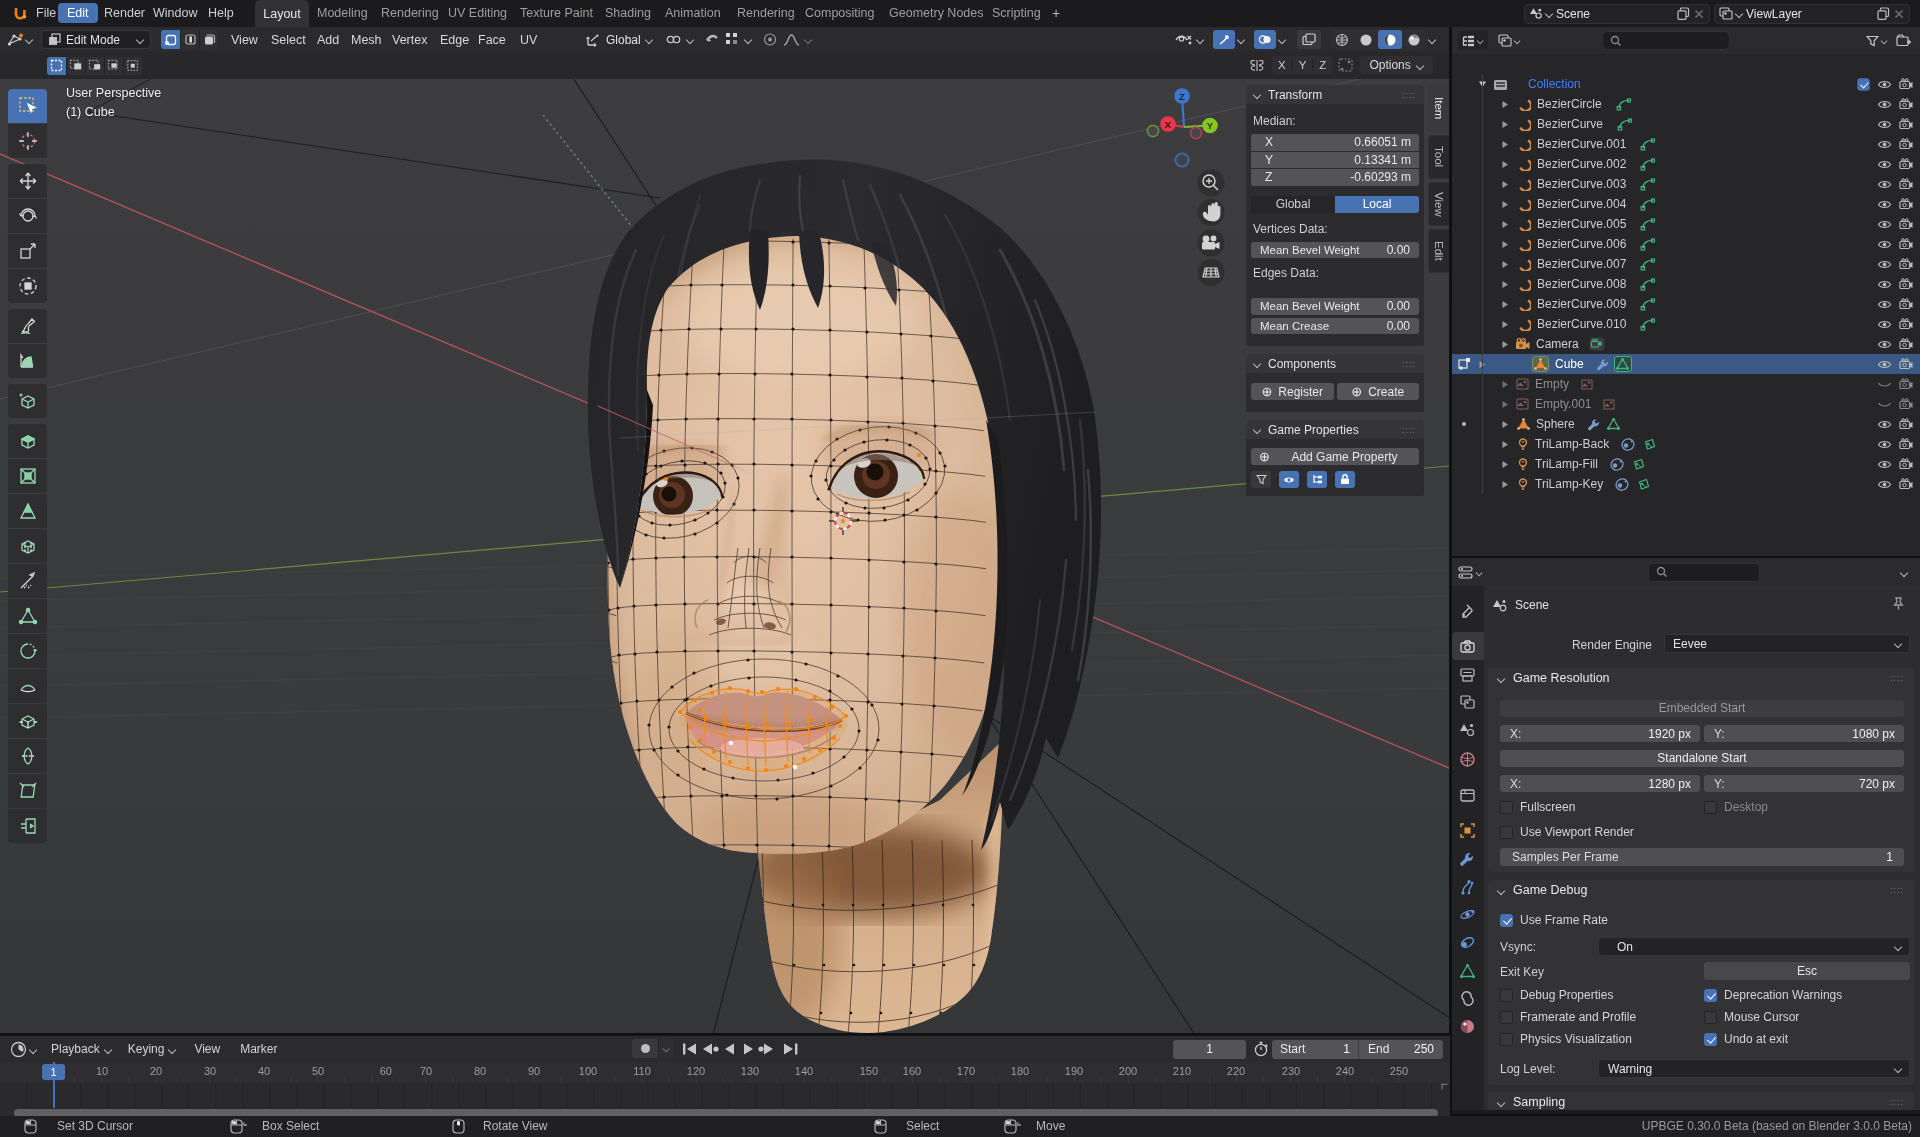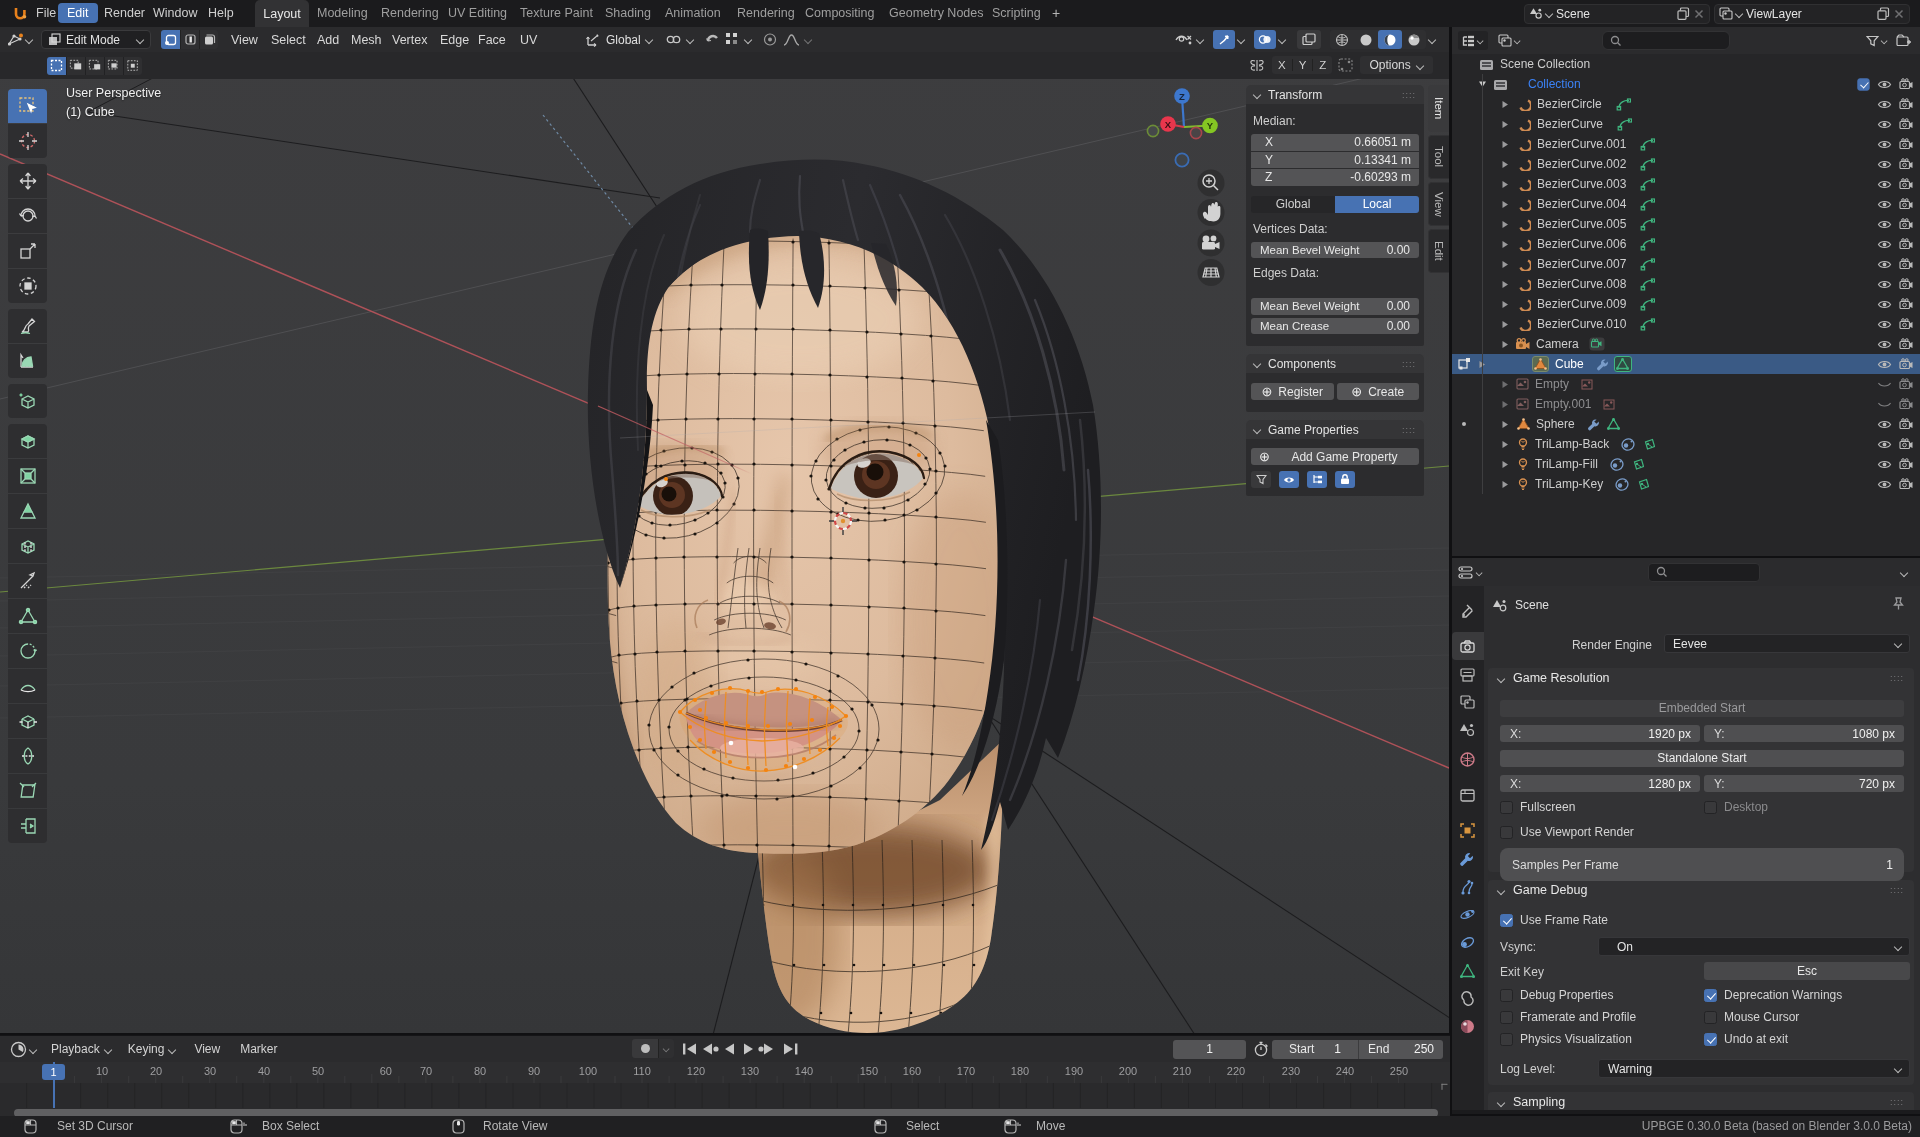--- a/index.html
+++ b/index.html
@@ -1174,21 +1174,21 @@
         <path d="M102 1.5 L111 7 L102 12.5z"></path>
   </svg>
   <div class="row" style="position:absolute;left:1173px;top:3.5px;width:73px;height:19px;background:#545456;border-radius:3px;justify-content:center">
         <span style="font-size:12px;color:#f0f0f0">1</span>
       </div>
   <svg width="16" height="16" viewBox="0 0 16 16" style="position:absolute;left:1253px;top:5px">
         <circle cx="8" cy="9" r="5.6" fill="none" stroke="#c9c9c9" stroke-width="1.3"></circle>
         <path d="M8 9 V5.8 M6.5 1.5 h3 M8 1.5 V3.4 M12.5 3.5 l1.5 1.5 l-1 1" stroke="#c9c9c9" stroke-width="1.3" fill="none"></path>
       </svg>
   <div class="row" style="position:absolute;left:1272px;top:3.5px;height:19px">
-   <div class="row" style="width:86px;height:19px;background:#545456;border-radius:3px 0 0 3px;padding:0 17px;justify-content:space-between">
+   <div class="row" style="width:86px;height:19px;background:#545456;border-radius:3px 0 0 3px;padding:0 8px;justify-content:space-between">
           <span style="font-size:12px;color:#e9e9e9">Start</span>
           <span style="font-size:12px;color:#f2f2f2">1</span>
         </div>
    <div class="row" style="width:85px;height:19px;background:#545456;border-radius:0 3px 3px 0;border-left:1px solid #3c3c3e;padding:0 9px;justify-content:space-between">
           <span style="font-size:12px;color:#e9e9e9">End</span>
           <span style="font-size:12px;color:#f2f2f2">250</span>
         </div>
   </div>
  </div>
  <div class="abs" style="left:0;top:26px;width:1450px;height:21px;background:#2e2e30">
@@ -1400,30 +1400,20 @@
           </svg>
           <span class="chev" style="transform:scale(.8)"></span>
         </div>
    <svg width="16" height="14" viewBox="0 0 16 14">
           <rect x="1" y="3" width="11" height="8.5" rx="1" fill="none" stroke="#c6c6c6" stroke-width="1.2"></rect>
           <path d="M1 3 L3 1 H6 L8 3" fill="none" stroke="#c6c6c6" stroke-width="1.2"></path>
           <path d="M13 6 v4 M11 8 h4" stroke="#c6c6c6" stroke-width="1.3"></path>
         </svg>
   </div>
  </div>
-<div class="row" style="position:absolute;left:0;top:27px;width:468px;height:20px;font-size:12px;color:#cecece">
-      <span class="row" style="margin-left:27px;flex:none">
-        <svg width="15" height="13" viewBox="0 0 15 13">
-          <rect x="1" y="2" width="13" height="10" rx="1.5" fill="#a9a9ab"></rect>
-          <rect x="3" y="4.2" width="9" height="1.6" fill="#3a3a3c"></rect>
-          <rect x="3" y="7.2" width="9" height="1.6" fill="#3a3a3c"></rect>
-        </svg>
-      </span>
-      <span style="margin-left:6px;color:#cecece;white-space:nowrap">Scene Collection</span>
-    </div>
     <div class="row" style="position:absolute;left:0;top:47px;width:468px;height:20px;font-size:12px;color:#cecece">
       <span class="row" style="margin-left:26px;flex:none">
         <svg width="9" height="8" viewBox="0 0 9 8">
           <path d="M1 1.5 L8 1.5 L4.5 7 Z" fill="#c9c9c9"></path>
         </svg>
       </span>
       <span class="row" style="margin-left:6px;flex:none">
         <svg width="15" height="13" viewBox="0 0 15 13">
           <rect x="1" y="2" width="13" height="10" rx="1.5" fill="#a9a9ab"></rect>
           <rect x="3" y="4.2" width="9" height="1.6" fill="#3a3a3c"></rect>
@@ -2322,21 +2312,21 @@
       <span style="font-size:12px;color:#d4d4d4">Fullscreen</span>
     </div>
     <div class="row" style="position:absolute;left:252px;top:242px;gap:7px">
       <span class="cb"></span>
       <span style="font-size:12px;color:#8a8a8c">Desktop</span>
     </div>
     <div class="row" style="position:absolute;left:48px;top:267px;gap:7px">
       <span class="cb"></span>
       <span style="font-size:12px;color:#d4d4d4">Use Viewport Render</span>
     </div>
-    <div class="row" style="position:absolute;left:48px;top:290px;width:404px;height:33px;background:#4f4f51;border-radius:8px">
+    <div class="row" style="position:absolute;left:48px;top:290px;width:404px;height:18px;background:#4f4f51;border-radius:3px">
       <span style="font-size:12px;color:#dcdcdc;margin-left:12px">Samples Per Frame</span>
       <span style="font-size:12px;color:#f0f0f0;margin-left:auto;margin-right:11px">1</span>
     </div>
     <div class="row" style="position:absolute;left:48px;top:355px;gap:7px">
       <span class="cb on"></span>
       <span style="font-size:12px;color:#d4d4d4">Use Frame Rate</span>
     </div>
     <div style="position:absolute;left:48px;top:382px;font-size:12px;color:#cfcfcf">Vsync:</div>
     <div class="row" style="position:absolute;left:146px;top:379px;width:312px;height:19px;background:#232325;border:1px solid #37373a;border-radius:3px">
       <span style="font-size:12px;color:#e4e4e4;margin-left:18px">On</span>

